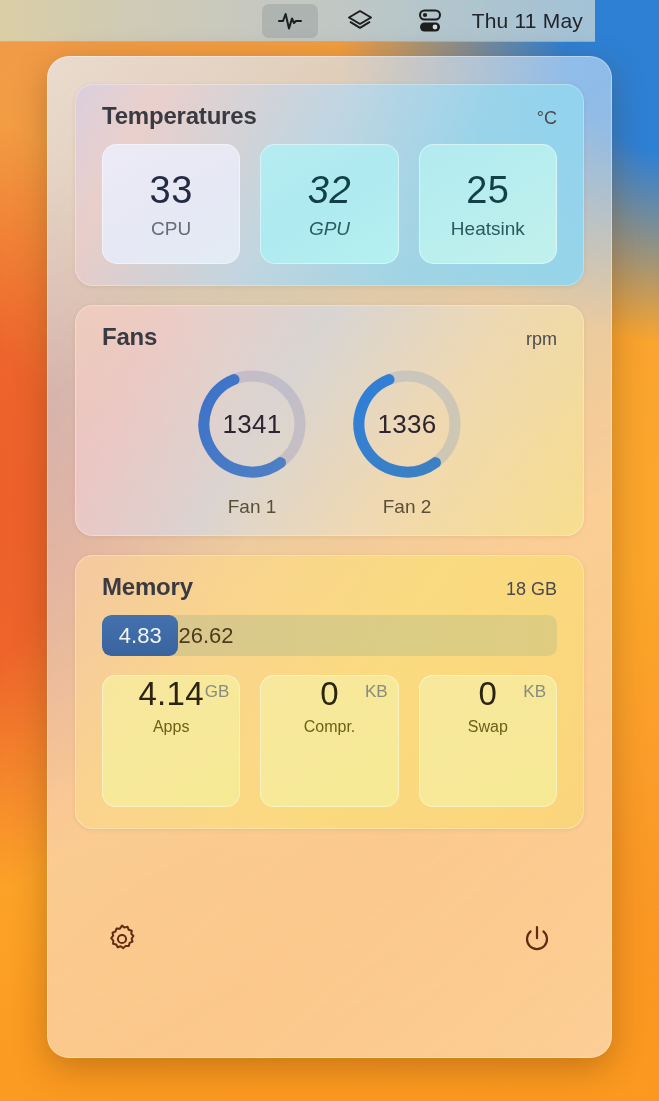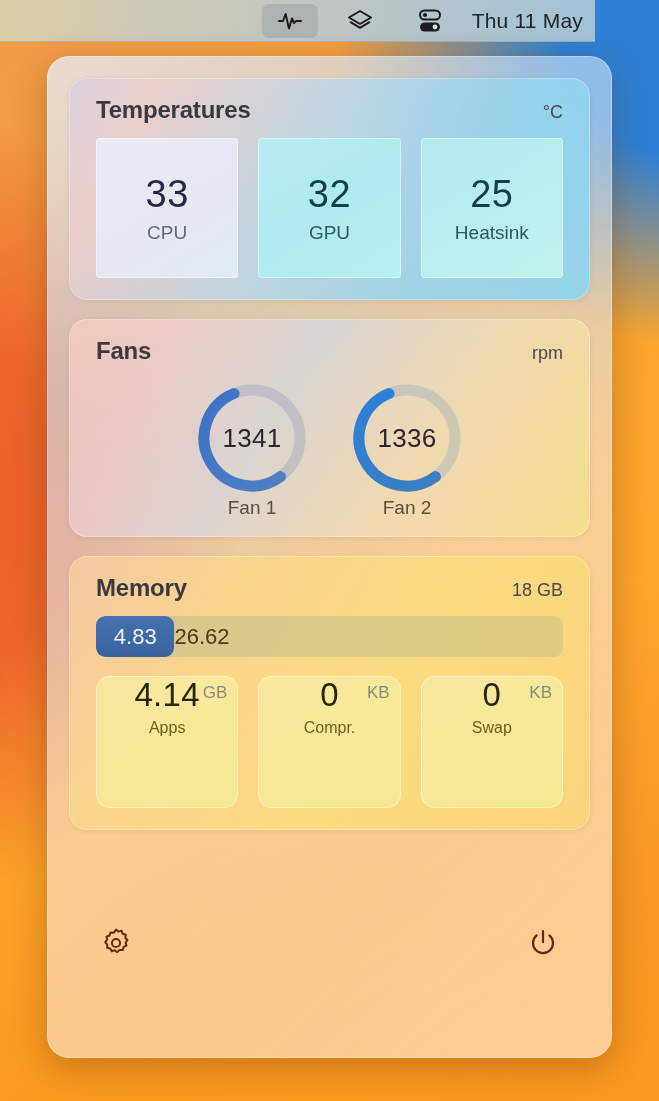--- a/index.html
+++ b/index.html
@@ -70,21 +70,21 @@
         rgba(255,255,255,0.30) 48%,
         rgba(255,255,255,0.32) 74%,
         rgba(255,255,255,0.42) 100%),
       linear-gradient(150deg,
         rgba(190,205,230,0.55) 0%,
         rgba(140,190,235,0.45) 26%,
         rgba(246,198,150,0.55) 58%,
         rgba(250,182,100,0.62) 100%);
     box-shadow: 0 10px 34px rgba(90,45,10,0.32),
                 inset 0 0 0 1px rgba(255,255,255,0.35);
-    padding: 22px;
+    padding: 28px;
     display: flex;
     flex-direction: column;
     gap: 19px;
   }
 
   
   .card {
     border-radius: 18px;
     padding: 18px 27px 22px 27px;
     box-shadow: inset 0 0 0 1px rgba(255,255,255,0.30),
@@ -112,37 +112,37 @@
     background: linear-gradient(118deg,
         rgba(214,205,226,0.80) 0%,
         rgba(236,206,206,0.72) 14%,
         rgba(186,216,236,0.80) 44%,
         rgba(150,214,238,0.86) 70%,
         rgba(142,214,240,0.90) 100%);
   }
   .tile-row { display: flex; gap: 20px; }
   .tile {
     flex: 1;
-    height: 140px;
-    border-radius: 4px;
+    height: 120px;
+    border-radius: 15px;
     display: flex;
     flex-direction: column;
     align-items: center;
     justify-content: center;
     gap: 6px;
     box-shadow: inset 0 0 0 1px rgba(255,255,255,0.45);
     position: relative;
   }
   .tile-val { font-size: 38px; font-weight: 300; letter-spacing: 0.5px; }
   .tile-lbl { font-size: 19px; }
 
   .tile.cpu  { background: linear-gradient(150deg, #eceaf6 0%, #e6e8f4 55%, #e2ecf4 100%); }
   .tile.cpu  .tile-val { color: #232a44; }
   .tile.cpu  .tile-lbl { color: #666b78; }
-  .tile.gpu  { background: linear-gradient(150deg, #b6ecf0 0%, #aeeaf0 50%, #b6f0f0 100%); }
+  .tile.gpu  { background: linear-gradient(150deg, #b6ecf0 0%, #aeeaf0 50%, #b6f0f0 100%); font-style: italic; }
   .tile.gpu  .tile-val { color: #134048; }
   .tile.gpu  .tile-lbl { color: #2c5b60; }
   .tile.hsk  { background: linear-gradient(150deg, #b2eaf0 0%, #b8eeee 50%, #c2f1ec 100%); }
   .tile.hsk  .tile-val { color: #123f48; }
   .tile.hsk  .tile-lbl { color: #2a5a5e; }
 
   
   #fans-card {
     background: linear-gradient(122deg,
         rgba(246,208,190,0.72) 0%,
@@ -155,20 +155,21 @@
   .gauge-row {
     display: flex;
     justify-content: center;
     gap: 37px;
     margin-top: 14px;
   }
   .gauge-wrap {
     display: flex;
     flex-direction: column;
     align-items: center;
+    gap: 13px;
   }
   .gauge { position: relative; width: 118px; height: 118px; }
   .gauge svg { display: block; }
   .gauge-val {
     position: absolute;
     inset: 0;
     display: flex;
     align-items: center;
     justify-content: center;
     font-size: 26px;

